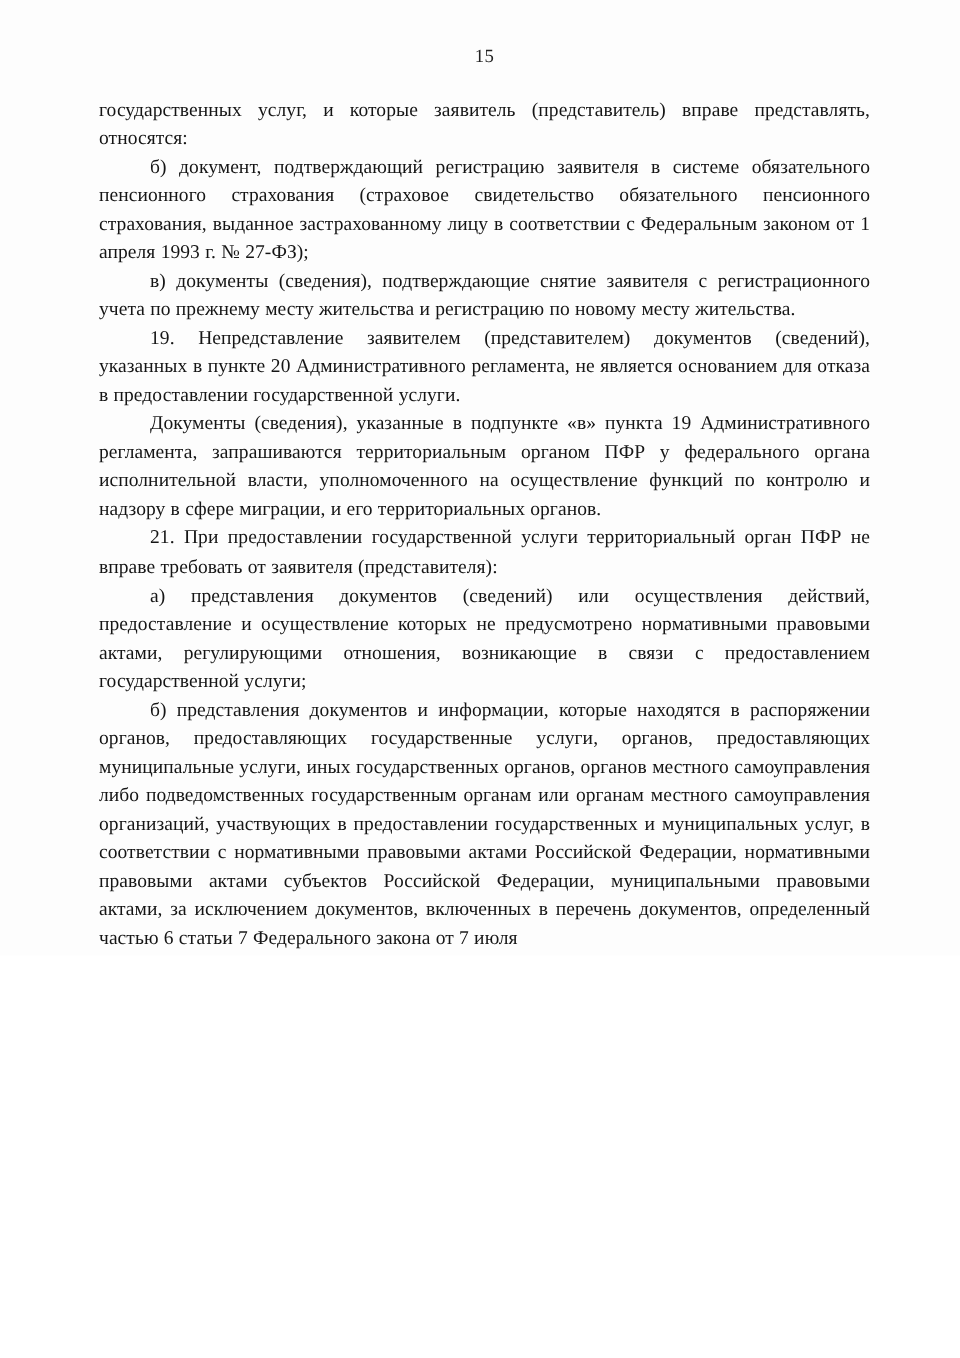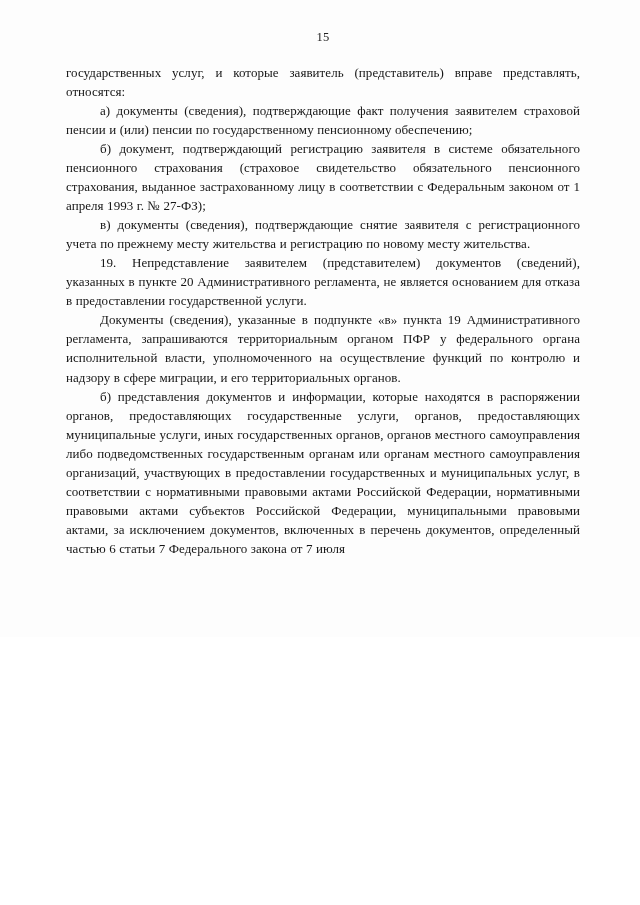--- a/index.html
+++ b/index.html
@@ -48,21 +48,22 @@
 </style>
 </head>
 <body>
 
 <div class="page">
 
   <div class="page-number">15</div>
 
   <div class="body-text">
     <p class="noindent">государственных услуг, и которые заявитель (представитель) вправе представлять, относятся:</p>
-    <p class="indent">а) документы (сведения), подтверждающие факт получения заявителем страховой пенсии и (или) пенсии по государственному пенсионному обеспечению;</p>
     <p class="indent">б) документ, подтверждающий регистрацию заявителя в системе обязательного пенсионного страхования (страховое свидетельство обязательного пенсионного страхования, выданное застрахованному лицу в соответствии с Федеральным законом от 1 апреля 1993 г. № 27-ФЗ);</p>
     <p class="indent">в) документы (сведения), подтверждающие снятие заявителя с регистрационного учета по прежнему месту жительства и регистрацию по новому месту жительства.</p>
     <p class="indent">19. Непредставление заявителем (представителем) документов (сведений), указанных в пункте 20 Административного регламента, не является основанием для отказа в предоставлении государственной услуги.</p>
     <p class="indent">Документы (сведения), указанные в подпункте «в» пункта 19 Административного регламента, запрашиваются территориальным органом ПФР у федерального органа исполнительной власти, уполномоченного на осуществление функций по контролю и надзору в сфере миграции, и его территориальных органов.</p>
+    <p class="indent">21. При предоставлении государственной услуги территориальный орган ПФР не вправе требовать от заявителя (представителя):</p>
+    <p class="indent">а) представления документов (сведений) или осуществления действий, предоставление и осуществление которых не предусмотрено нормативными правовыми актами, регулирующими отношения, возникающие в связи с предоставлением государственной услуги;</p>
     <p class="indent">б) представления документов и информации, которые находятся в распоряжении органов, предоставляющих государственные услуги, органов, предоставляющих муниципальные услуги, иных государственных органов, органов местного самоуправления либо подведомственных государственным органам или органам местного самоуправления организаций, участвующих в предоставлении государственных и муниципальных услуг, в соответствии с нормативными правовыми актами Российской Федерации, нормативными правовыми актами субъектов Российской Федерации, муниципальными правовыми актами, за исключением документов, включенных в перечень документов, определенный частью 6 статьи 7 Федерального закона от 7 июля</p>
   </div>
 
 </div>
 
 </body></html>

